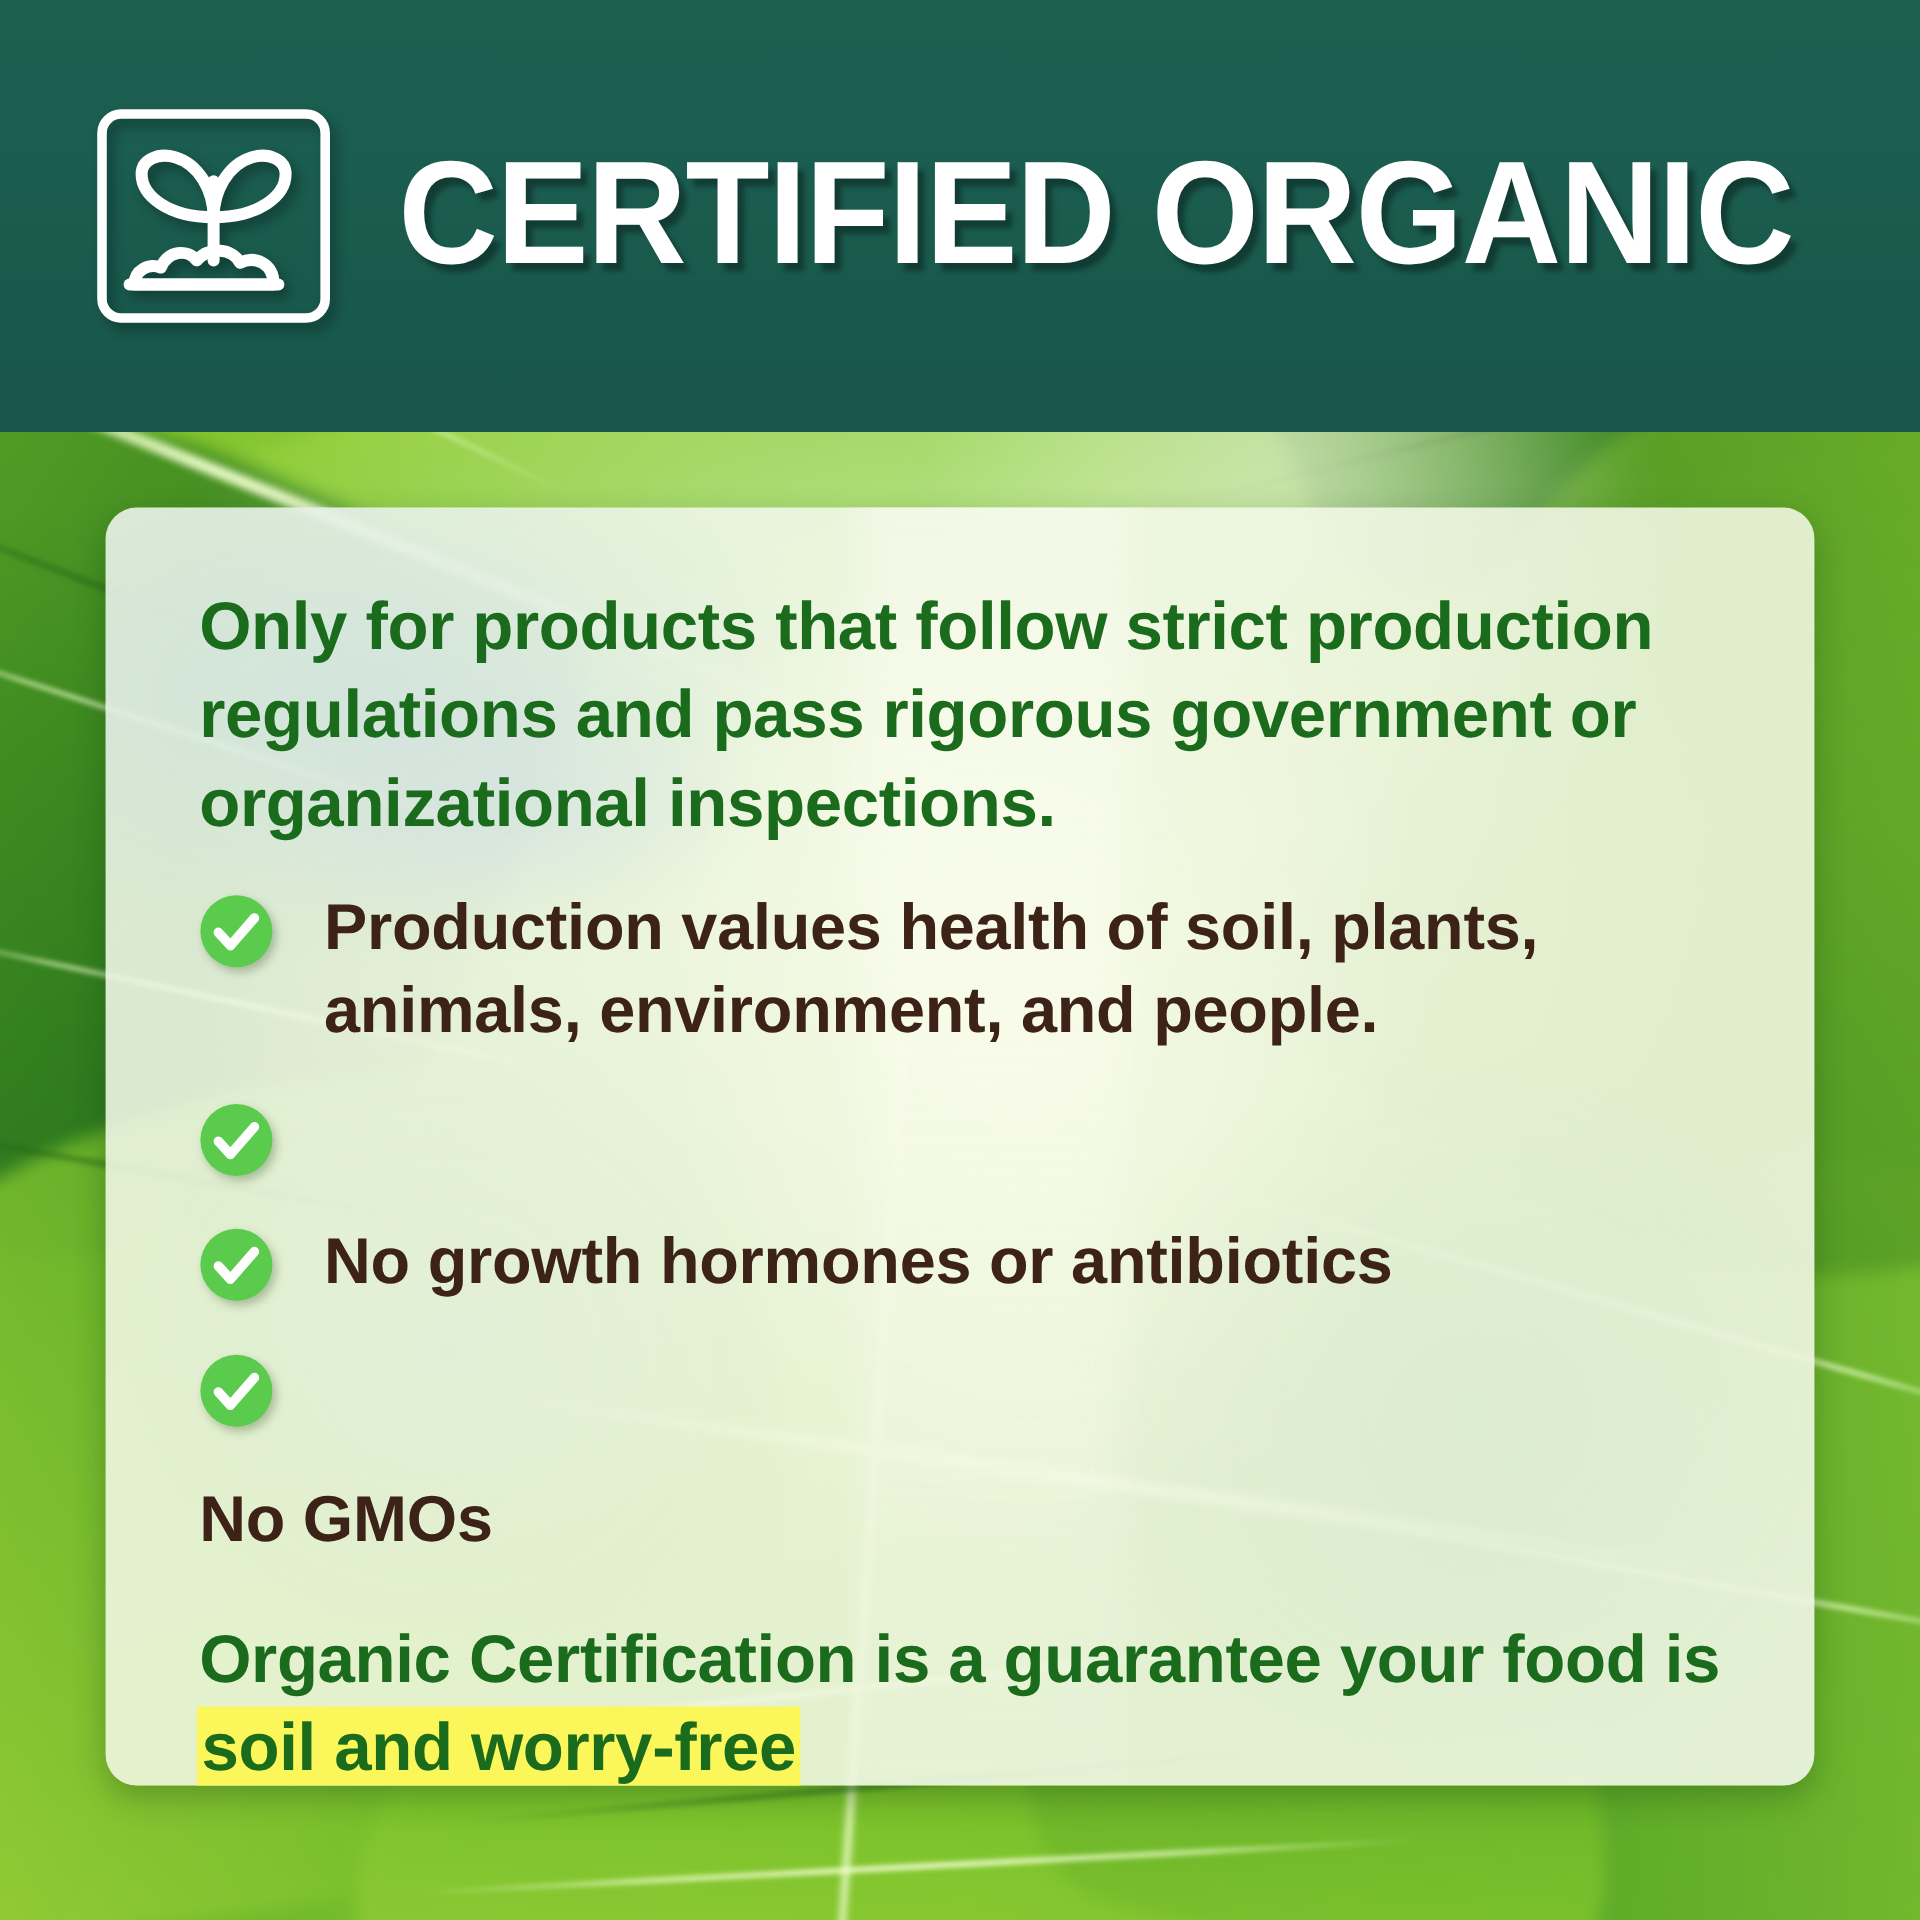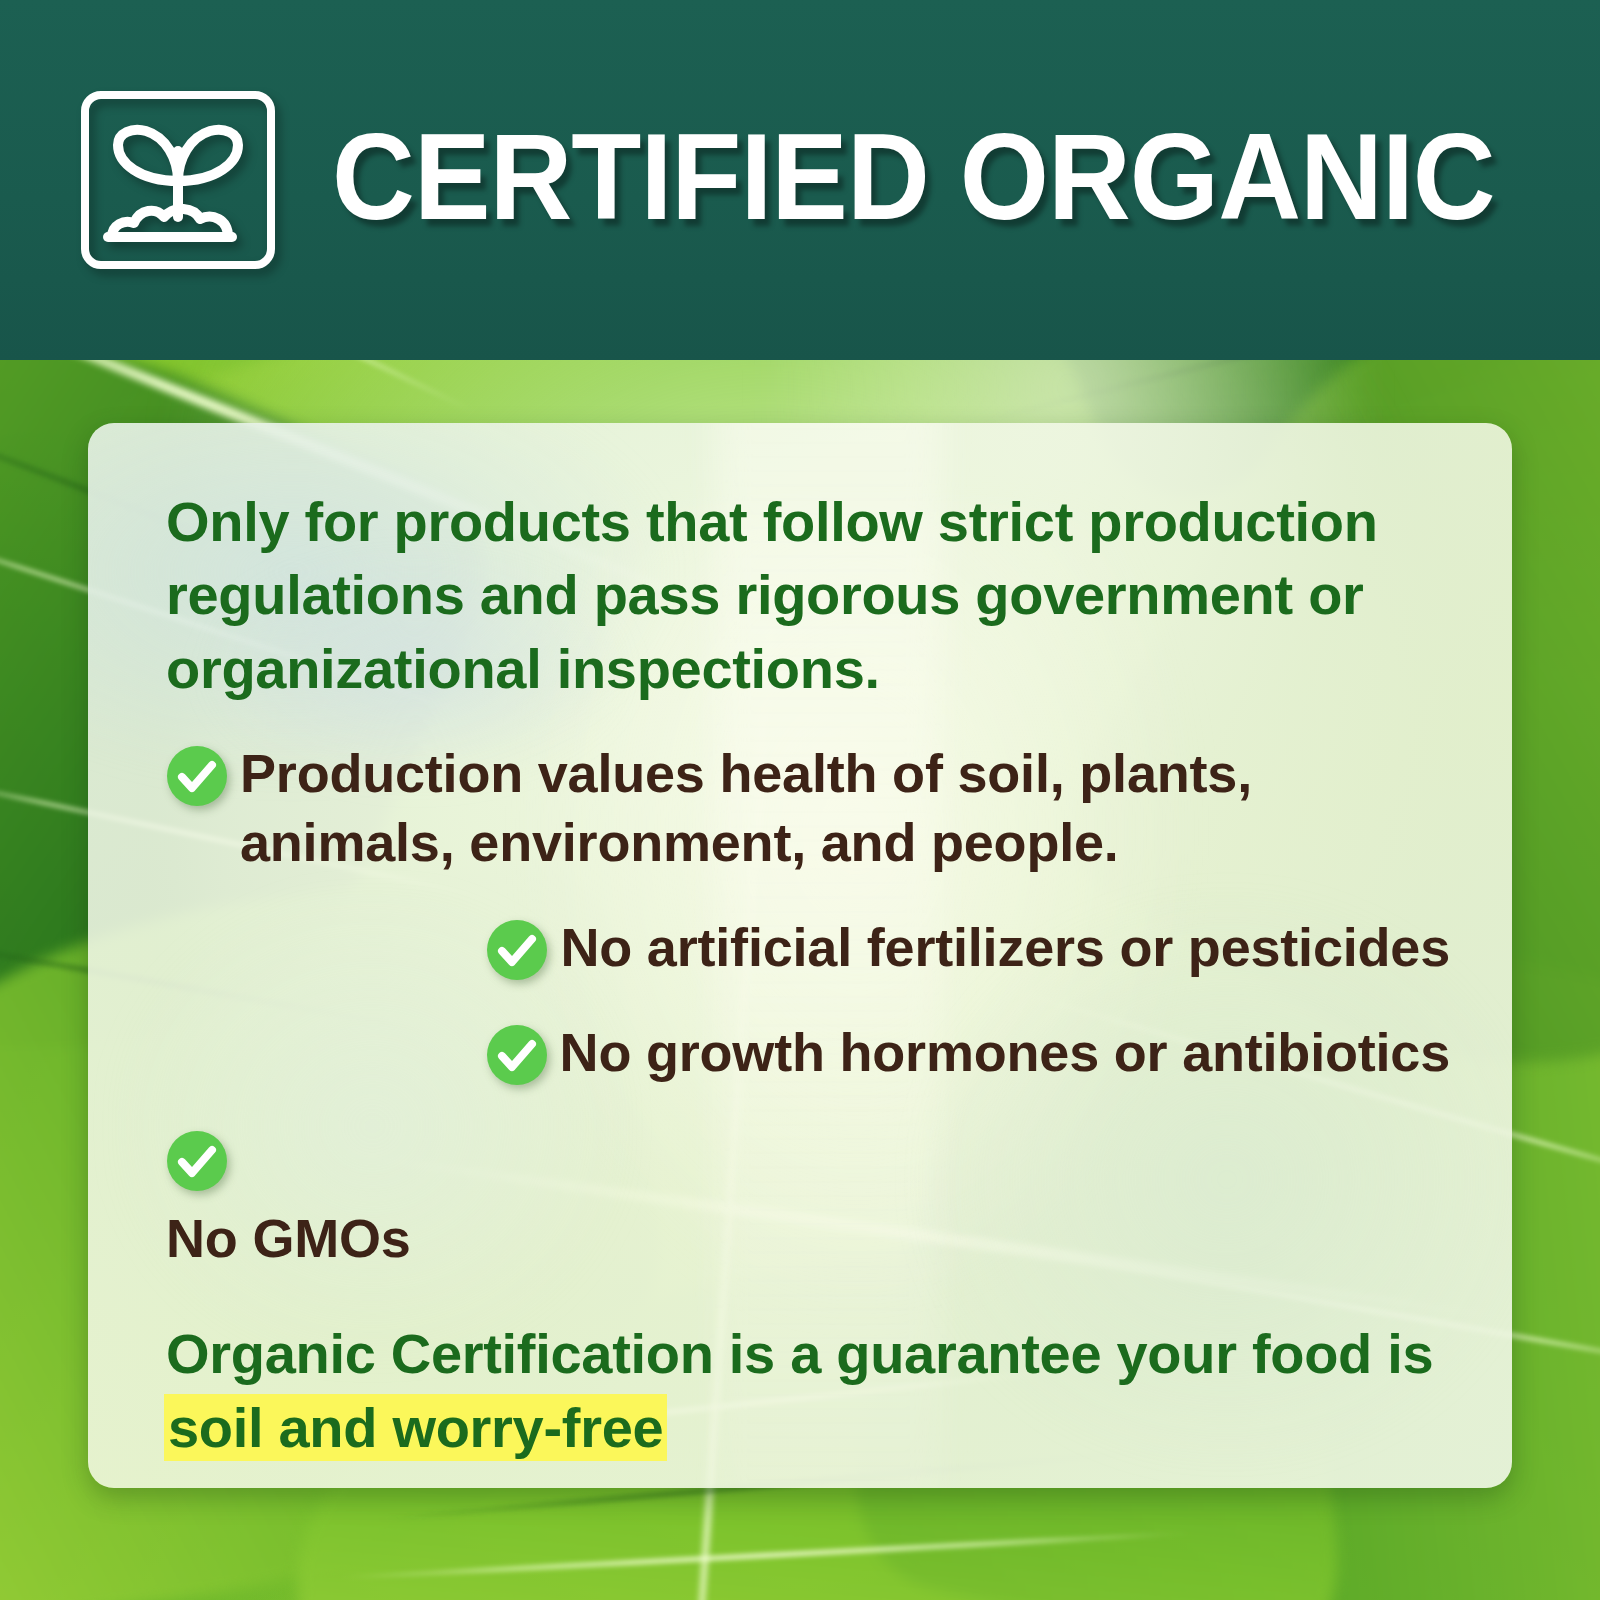--- a/index.html
+++ b/index.html
@@ -194,23 +194,22 @@
   }
 
   .checklist {
     list-style: none;
     margin: 0;
     padding: 0;
   }
   .check-item {
     display: flex;
     align-items: flex-start;
-    gap: 12px;
+    gap: 42px;
     margin-bottom: 36px;
-    justify-content: flex-end;
   }
   .check-item:last-child { margin-bottom: 0; flex-direction: column; }
   .check-icon {
     flex: 0 0 auto;
     width: 62px;
     height: 62px;
     margin-top: 6px;
     filter: drop-shadow(3px 4px 4px rgba(30,70,20,.30));
   }
   .check-icon svg { display: block; width: 100%; height: 100%; }
@@ -331,21 +330,20 @@
           <span class="check-text">Production values health of soil, plants, animals, environment, and people.</span>
         </li>
 
         <li class="check-item">
           <span class="check-icon">
             <svg viewBox="0 0 62 62" xmlns="http://www.w3.org/2000/svg">
               <circle cx="31" cy="31" r="30" fill="#5bcb4d"></circle>
               <path d="M16 32 L26 43 L46 20" fill="none" stroke="#ffffff" stroke-width="8" stroke-linecap="round" stroke-linejoin="round"></path>
             </svg>
           </span>
-          <span class="check-text">No artificial fertilizers or pesticides</span>
         </li>
 
         <li class="check-item">
           <span class="check-icon">
             <svg viewBox="0 0 62 62" xmlns="http://www.w3.org/2000/svg">
               <circle cx="31" cy="31" r="30" fill="#5bcb4d"></circle>
               <path d="M16 32 L26 43 L46 20" fill="none" stroke="#ffffff" stroke-width="8" stroke-linecap="round" stroke-linejoin="round"></path>
             </svg>
           </span>
           <span class="check-text">No growth hormones or antibiotics</span>

